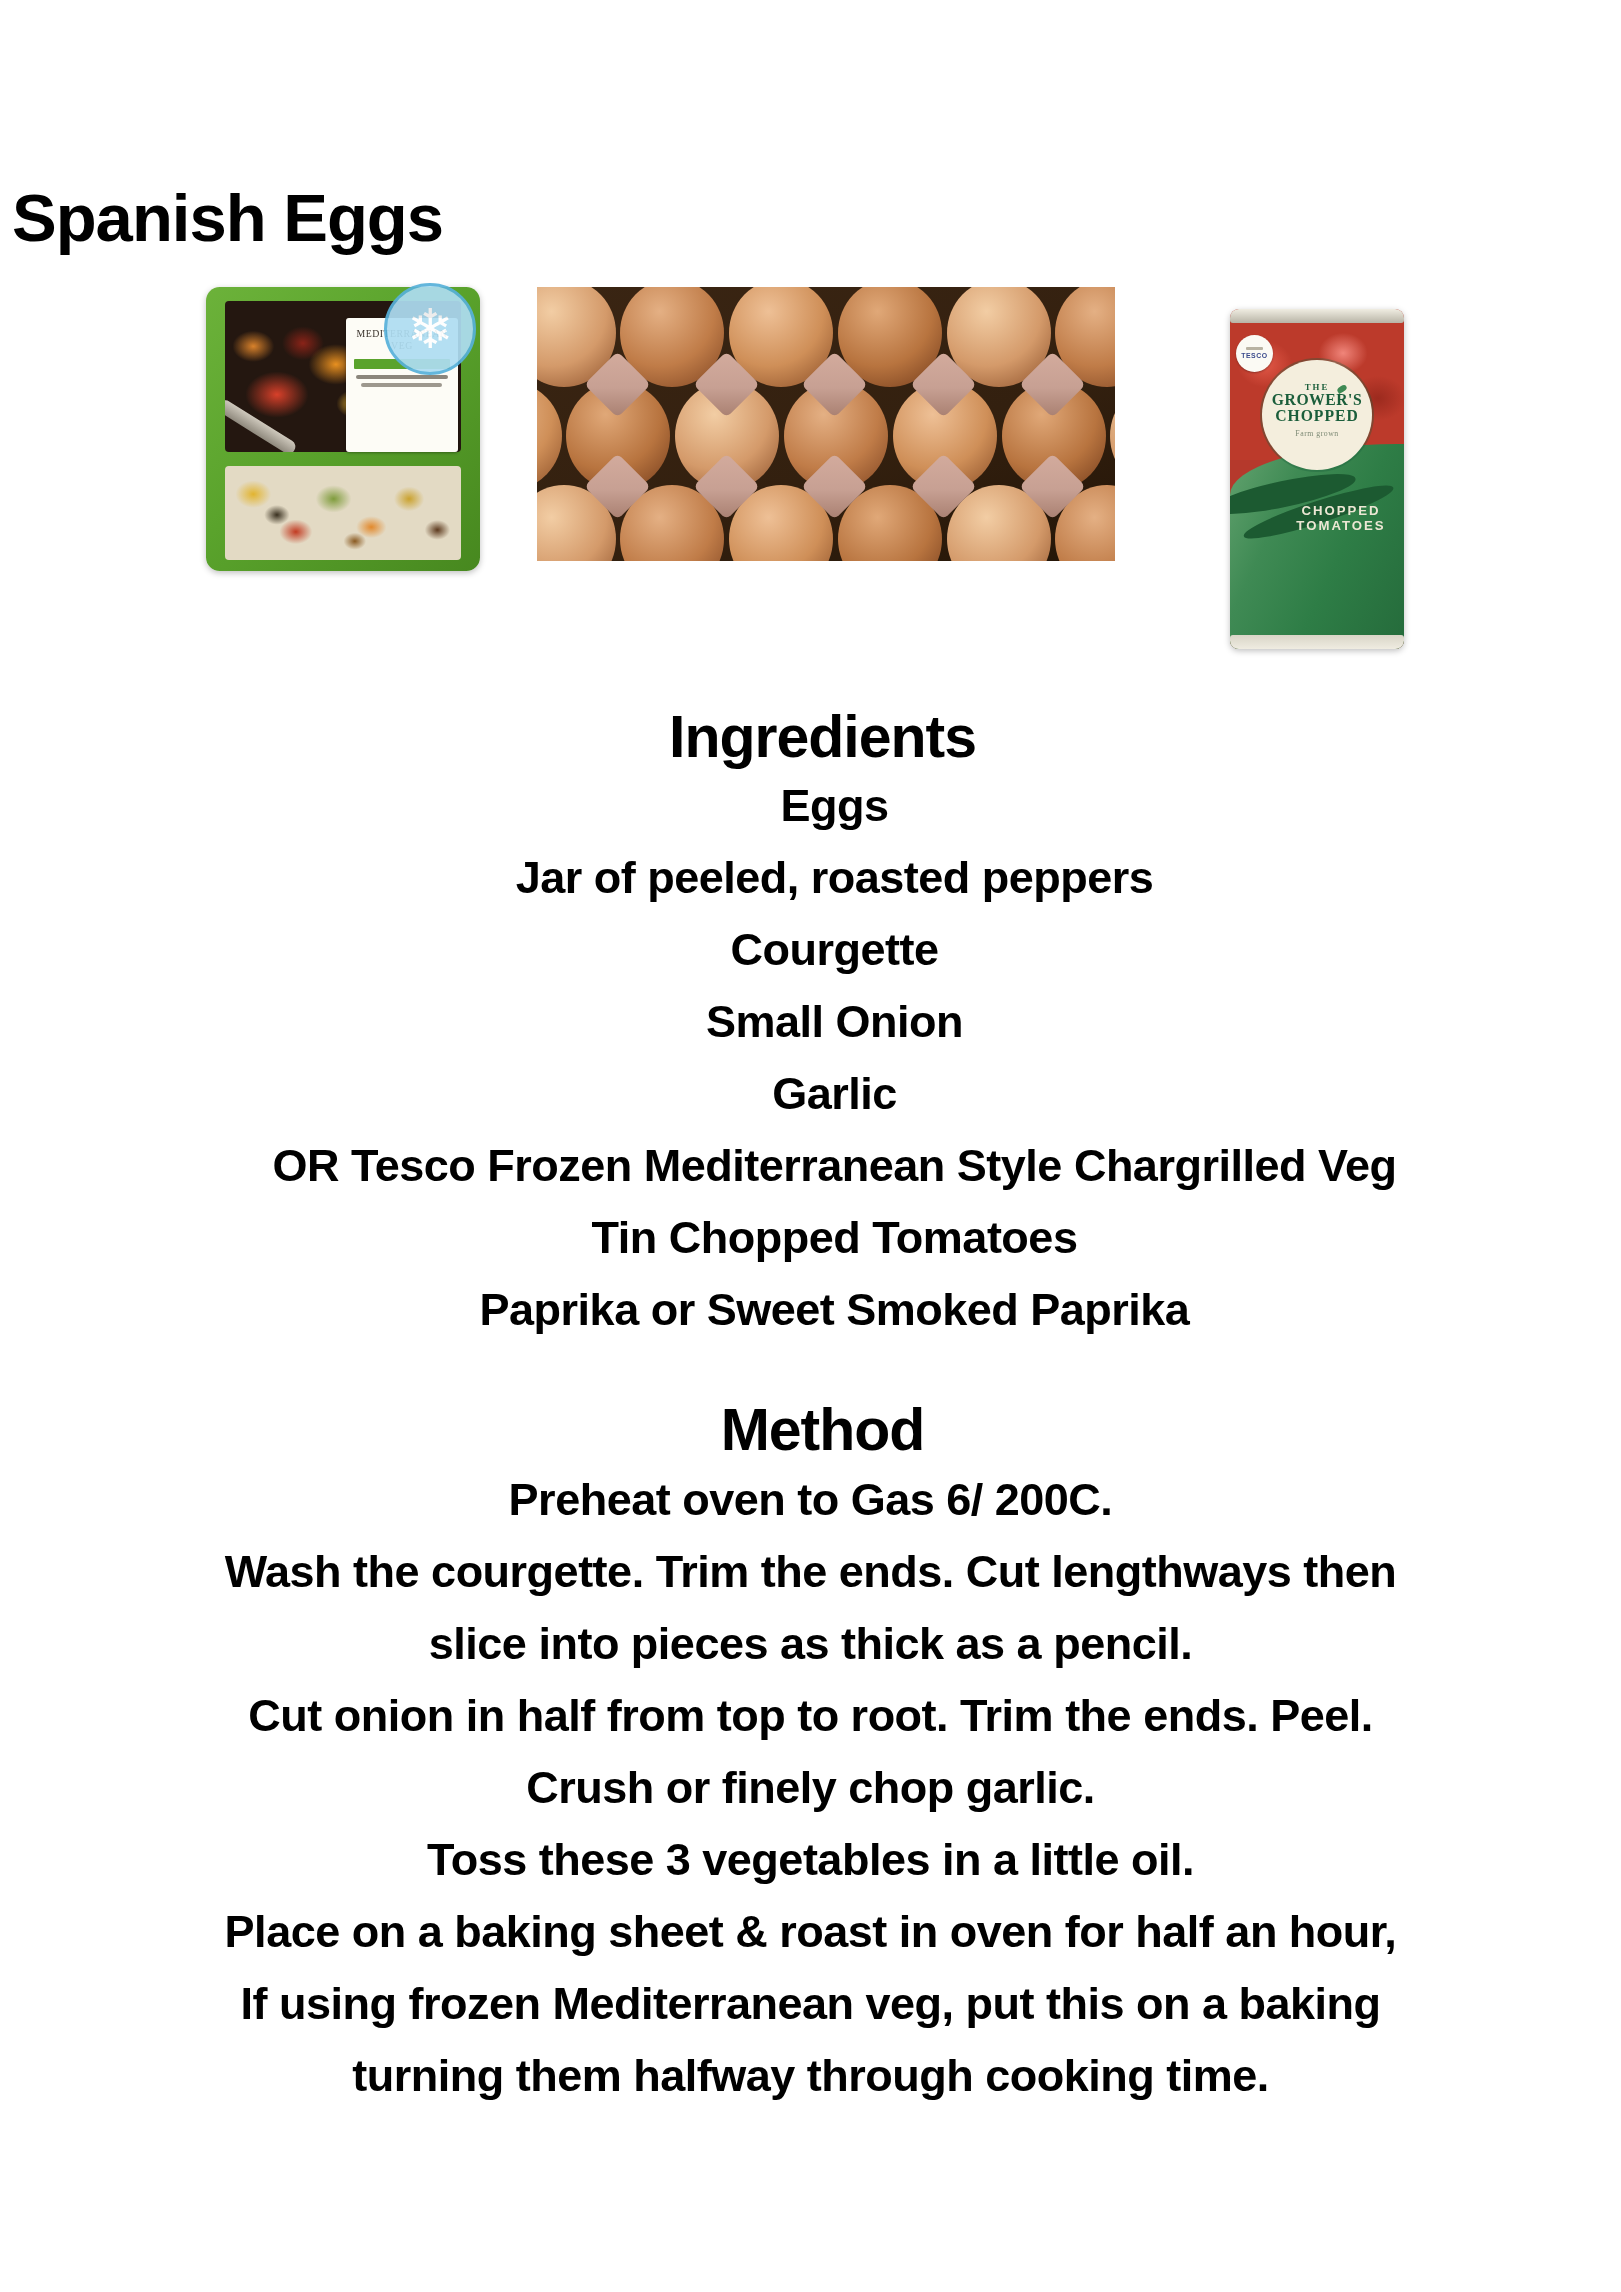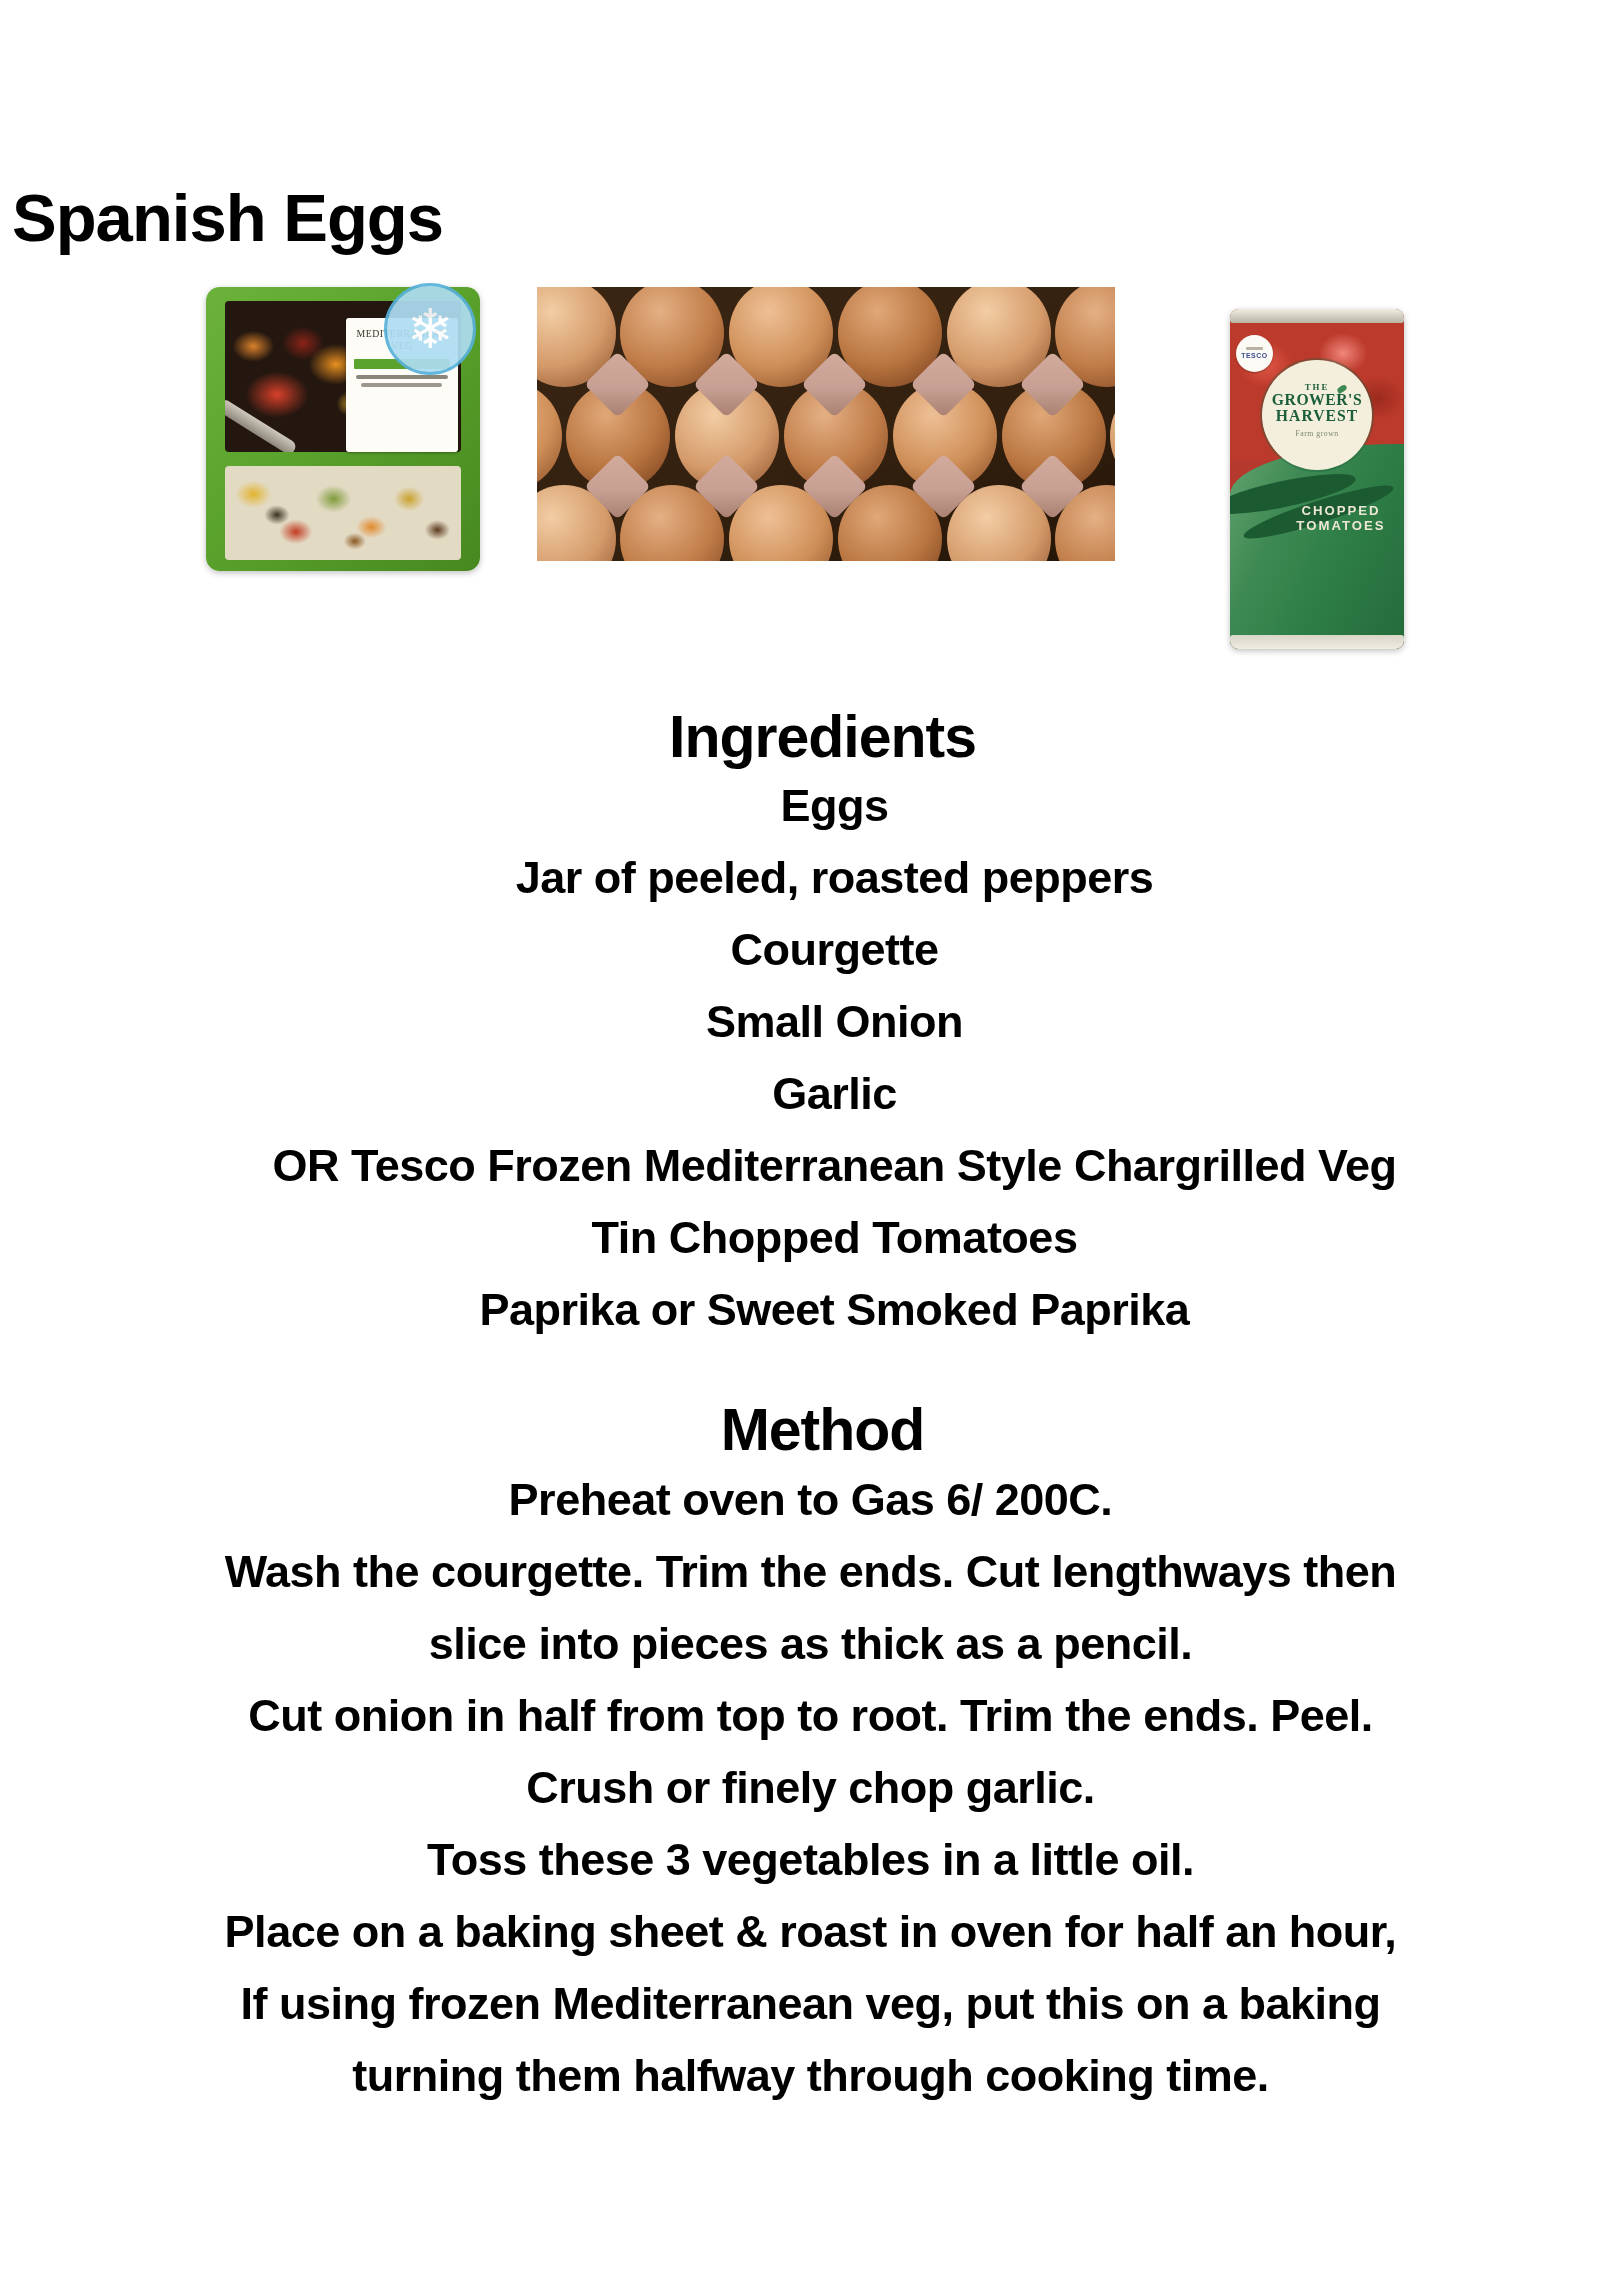--- a/index.html
+++ b/index.html
@@ -201,21 +201,21 @@
       <div class="leaf l1"></div>
       <div class="leaf l2"></div>
     </div>
     <div class="tin-badge">
       <div class="mini-bar"></div>
       <div class="badge-word">TESCO</div>
     </div>
     <div class="tin-logo">
       <div class="logo-the">THE</div>
       <div class="logo-growers">GROWER'S</div>
-      <div class="logo-harvest">HARVEST</div>
+      <div class="logo-harvest">CHOPPED</div>
       <div class="logo-sub">Farm grown</div>
       <div class="logo-leaf"></div>
     </div>
     <div class="tin-product">CHOPPED TOMATOES</div>
     <div class="tin-rim bottom"></div>
   </div>
 
   <h2 class="heading ingredients-heading">Ingredients</h2>
   <div class="list" id="ingredients-list">
       <div class="line">Eggs</div>

